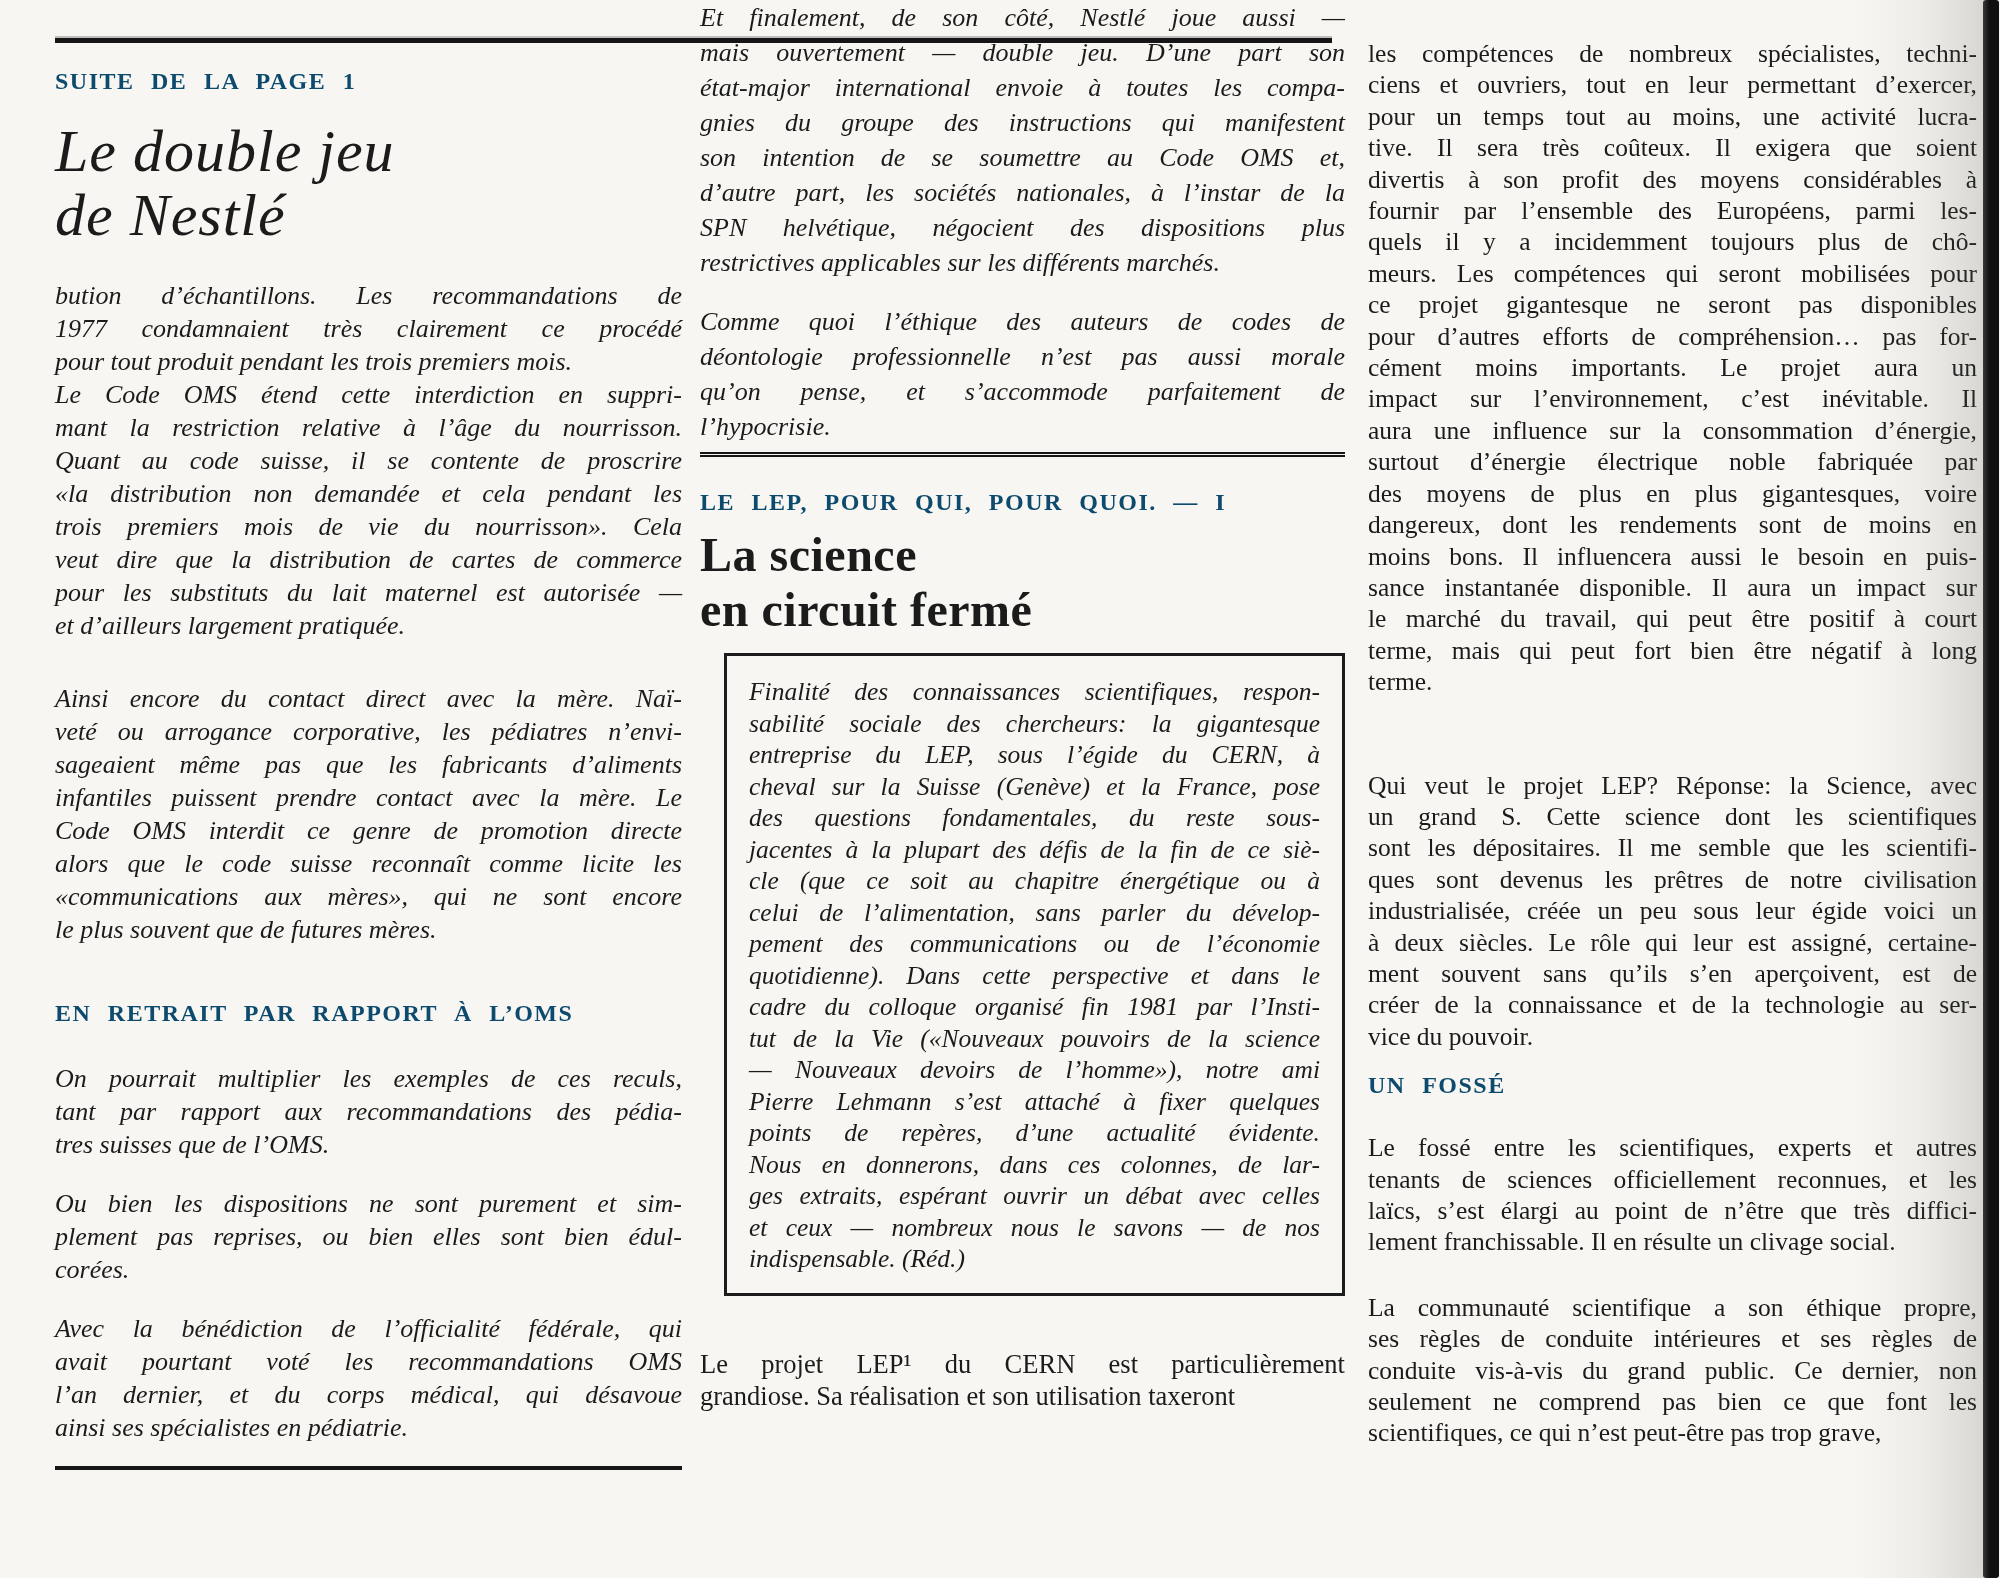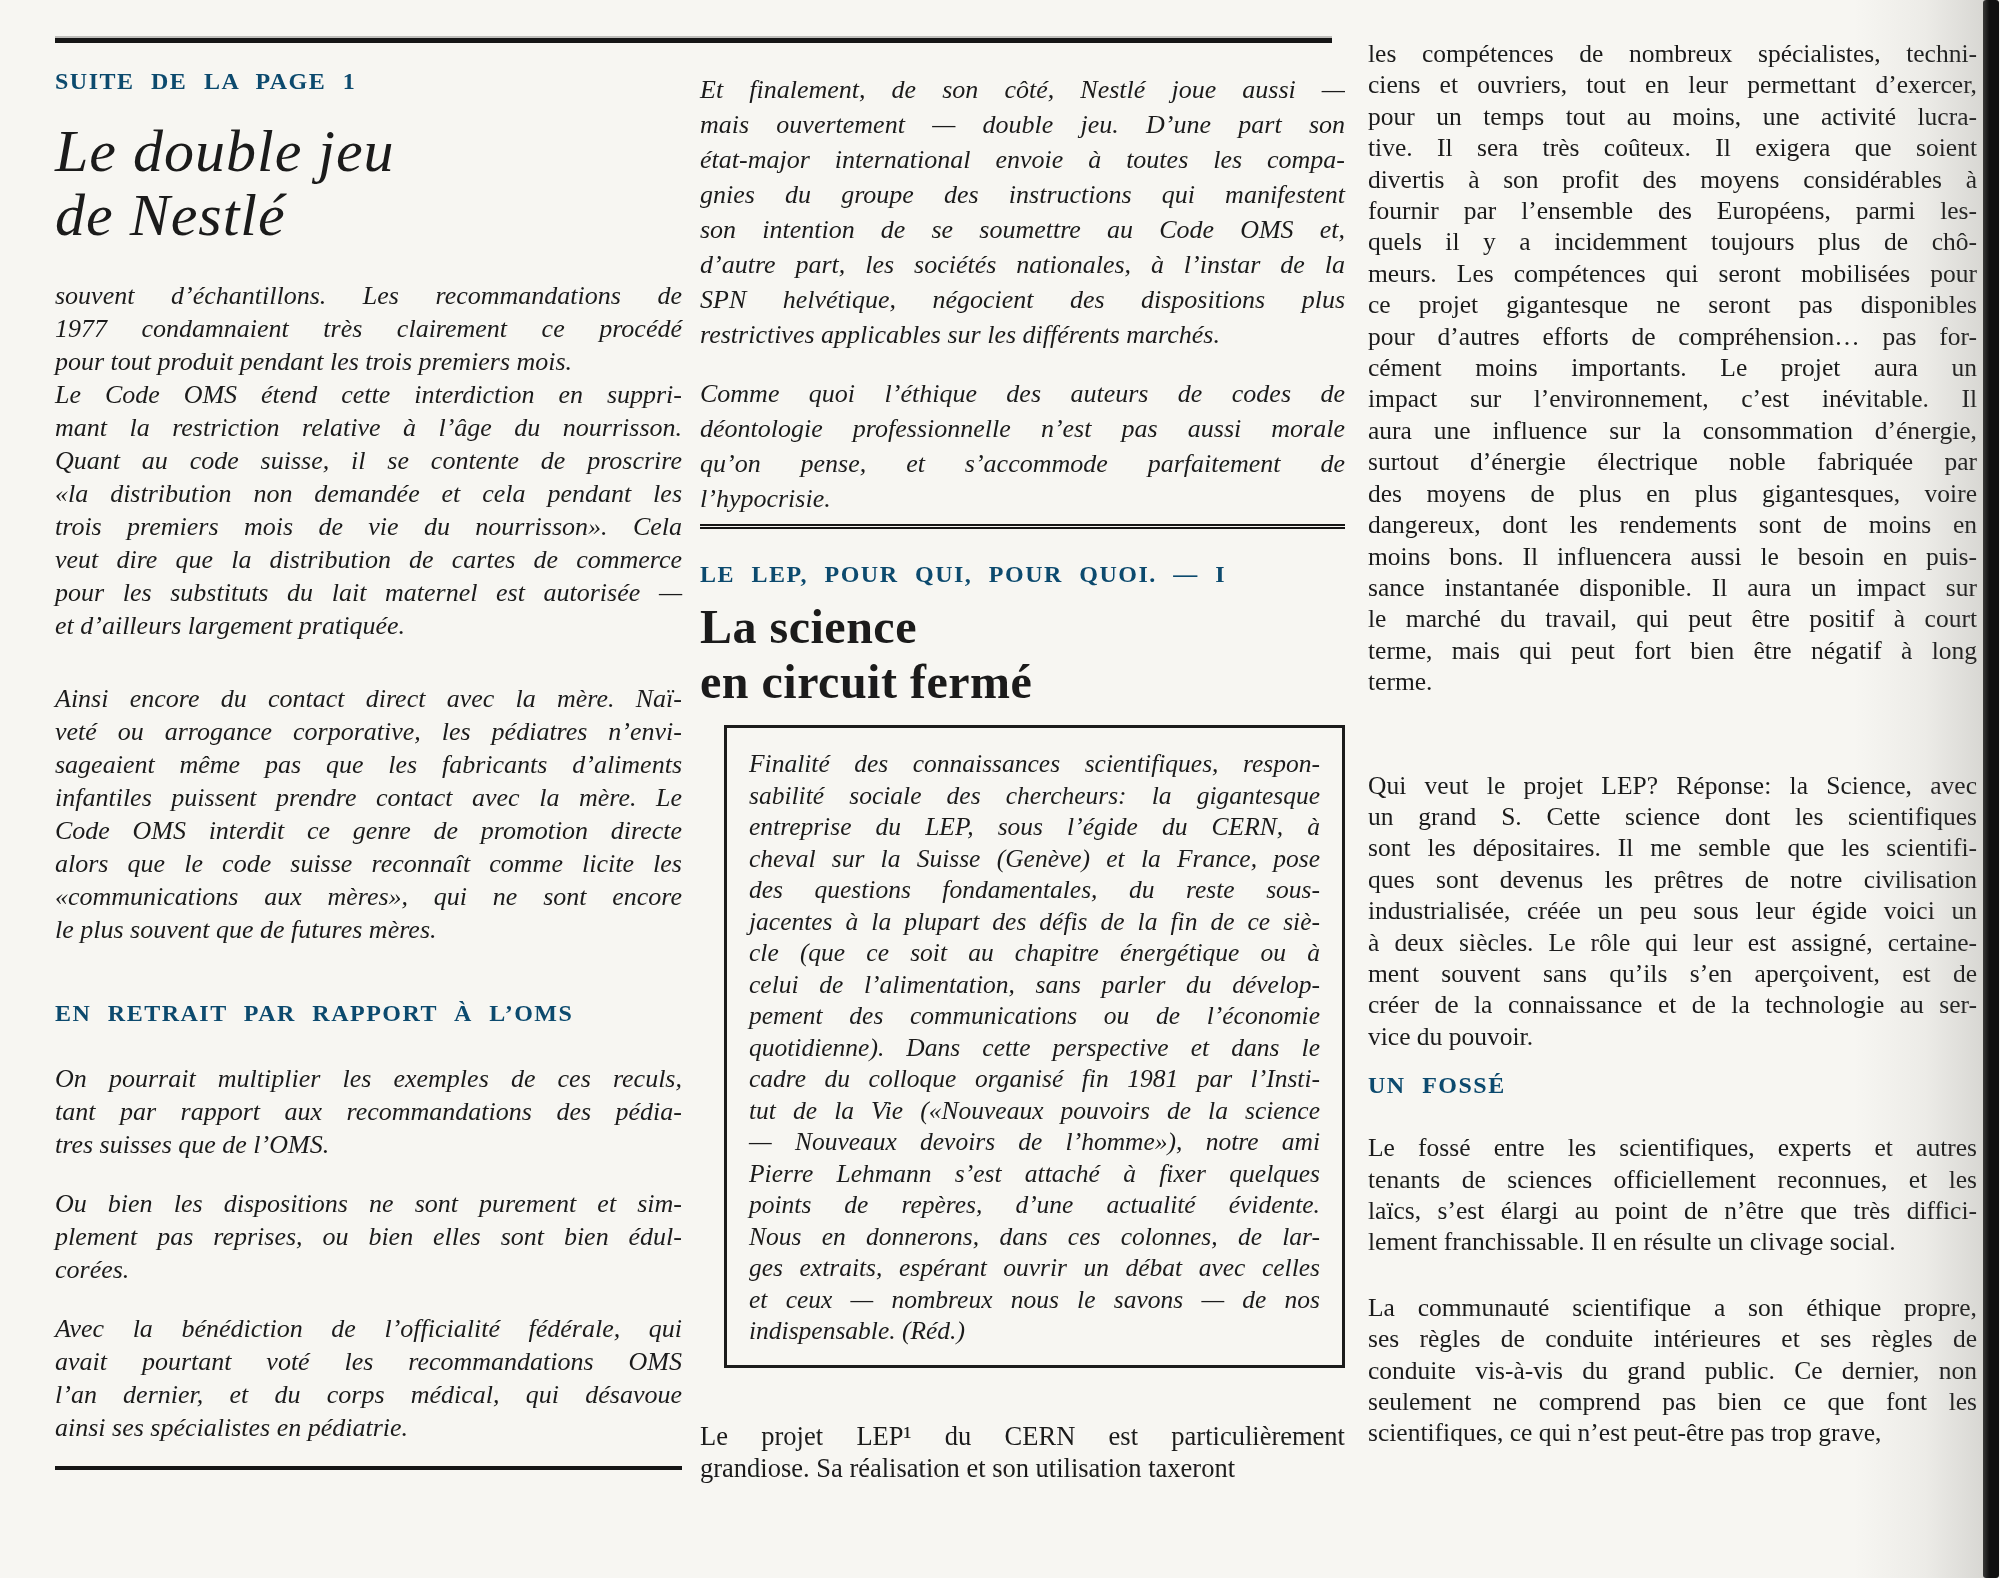--- a/index.html
+++ b/index.html
@@ -66,21 +66,21 @@
   .italic { font-style: italic; }
 
   .col-left .para { font-size: 26px; line-height: 33px; }
   .p-gap-32 { margin-top: 32px; }
   .p-gap-38 { }
   .p-gap-40 { margin-top: 40px; }
   .p-gap-36 { margin-top: 36px; }
   .p-gap-26 { margin-top: 26px; }
 
   .col-mid .para.body-mid { font-size: 26px; line-height: 35px; }
-  .mid-p1 { margin-top: 72px; }
+  .mid-p1 { }
   .mid-p2 { margin-top: 24px; }
 
   .note-box {
     margin-top: 16px;
     border: 3px solid #1c1c1c;
     padding: 20px 22px 18px 22px;
     background: #f7f6f2;
     margin-left: 24px;
   }
   .note-box .para { font-size: 25.5px; line-height: 31.5px; }
@@ -117,21 +117,21 @@
 
   <div class="rule top-rule"></div>
 
   <section class="col col-left">
     <div class="kicker first">SUITE DE LA PAGE 1</div>
     <h1 class="title-nestle lines-left">
         <div class="tl">Le double jeu</div>
         <div class="tl">de Nestlé</div>
       </h1>
     <div class="para italic p-gap-32">
-        <div class="tl">souvent d’échantillons. Les recommandations de</div>
+        <div class="tl">bution d’échantillons. Les recommandations de</div>
         <div class="tl">1977 condamnaient très clairement ce procédé</div>
         <div class="tl">pour tout produit pendant les trois premiers mois.</div>
       </div>
     <div class="para italic p-gap-38">
         <div class="tl">Le Code OMS étend cette interdiction en suppri-</div>
         <div class="tl">mant la restriction relative à l’âge du nourrisson.</div>
         <div class="tl">Quant au code suisse, il se contente de proscrire</div>
         <div class="tl">«la distribution non demandée et cela pendant les</div>
         <div class="tl">trois premiers mois de vie du nourrisson». Cela</div>
         <div class="tl">veut dire que la distribution de cartes de commerce</div>

